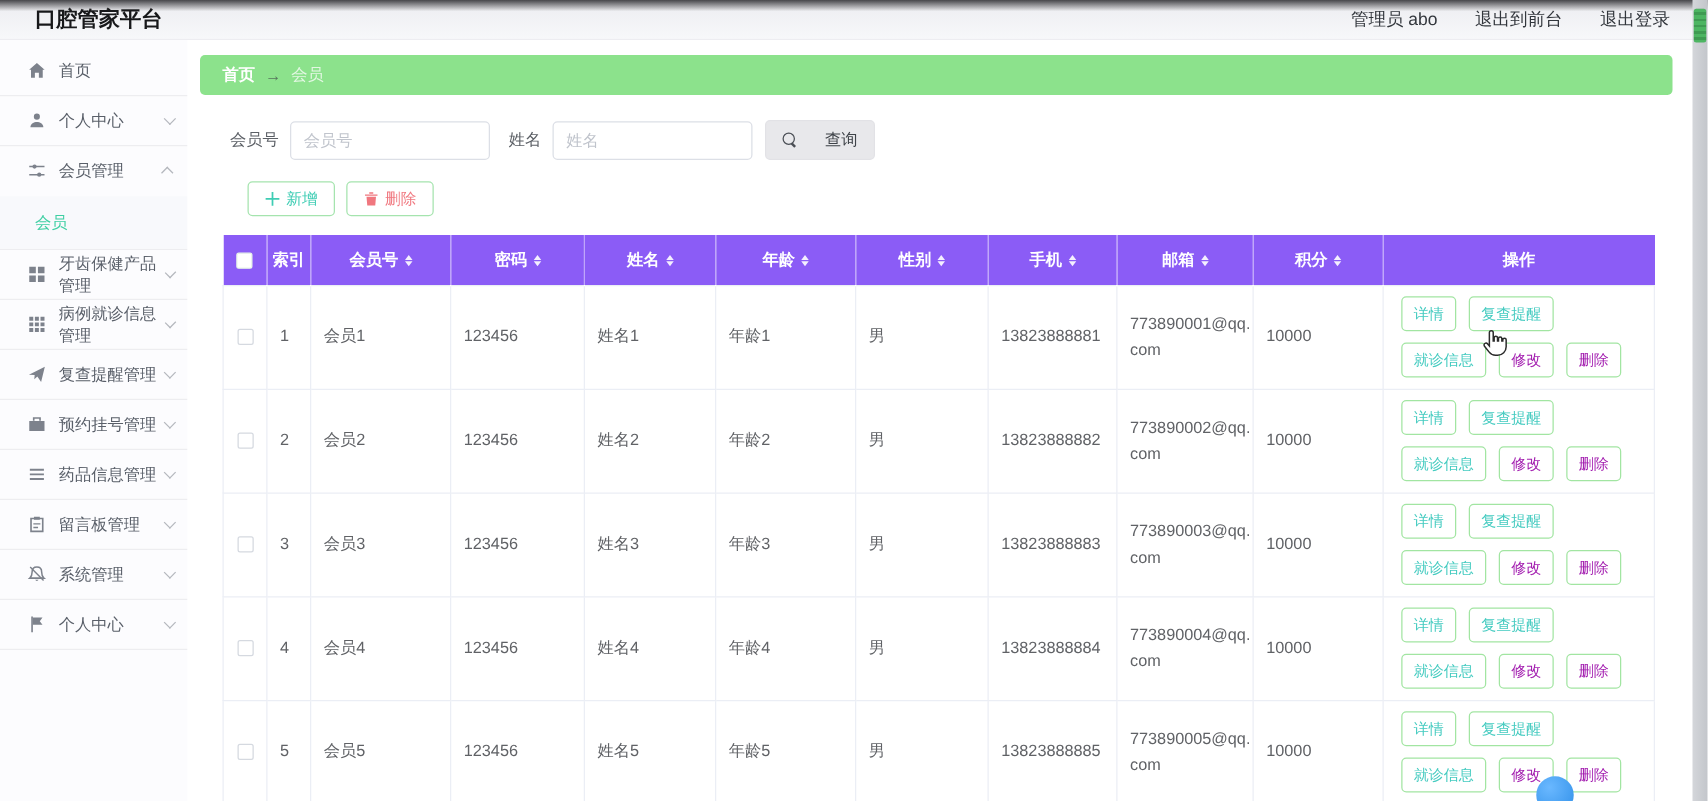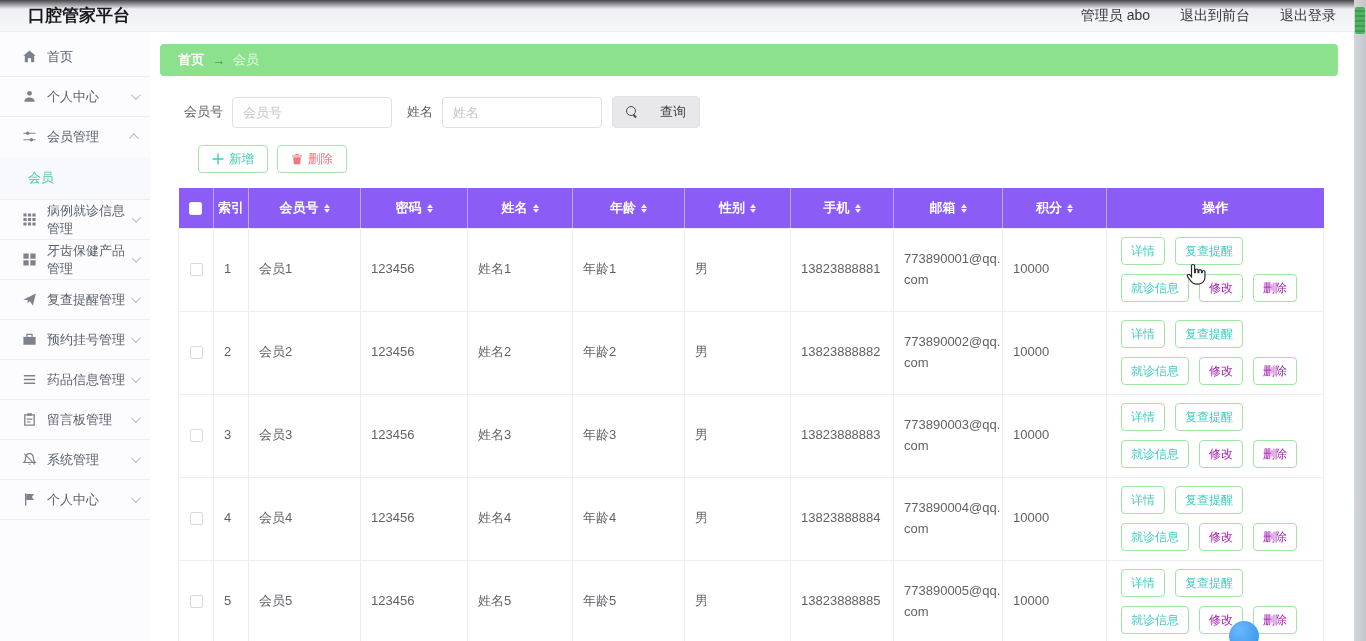--- a/index.html
+++ b/index.html
@@ -155,34 +155,34 @@
       <span class="chev up"></span>
     </div>
     <div class="side-sub">
       <span>会员</span>
     </div>
   </div>
 
   <div class="side-item">
     <span class="icon">
       <svg viewBox="0 0 16 16">
+          <path d="M1.5 1.5h5.6v5.6H1.5zM8.9 1.5h5.6v5.6H8.9zM1.5 8.9h5.6v5.6H1.5zM8.9 8.9h5.6v5.6H8.9z"></path>
+        </svg>
+      </span>
+    <span>牙齿保健产品管理</span>
+    <span class="chev down"></span>
+  </div>
+
+  <div class="side-item">
+    <span class="icon">
+      <svg viewBox="0 0 16 16">
           <path d="M1.5 1.5h3.4v3.4H1.5zM6.3 1.5h3.4v3.4H6.3zM11.1 1.5h3.4v3.4h-3.4zM1.5 6.3h3.4v3.4H1.5zM6.3 6.3h3.4v3.4H6.3zM11.1 6.3h3.4v3.4h-3.4zM1.5 11.1h3.4v3.4H1.5zM6.3 11.1h3.4v3.4H6.3zM11.1 11.1h3.4v3.4h-3.4z"></path>
         </svg>
       </span>
     <span>病例就诊信息管理</span>
-    <span class="chev down"></span>
-  </div>
-
-  <div class="side-item">
-    <span class="icon">
-      <svg viewBox="0 0 16 16">
-          <path d="M1.5 1.5h5.6v5.6H1.5zM8.9 1.5h5.6v5.6H8.9zM1.5 8.9h5.6v5.6H1.5zM8.9 8.9h5.6v5.6H8.9z"></path>
-        </svg>
-      </span>
-    <span>牙齿保健产品管理</span>
     <span class="chev down"></span>
   </div>
 
   <div class="side-item">
     <span class="icon">
       <svg viewBox="0 0 16 16">
           <path d="M1.2 8.3 14.8 1.5l-3.2 13-3.2-4.7-2.6 2.3.3-3.6z"></path>
         </svg>
       </span>
     <span>复查提醒管理</span>

